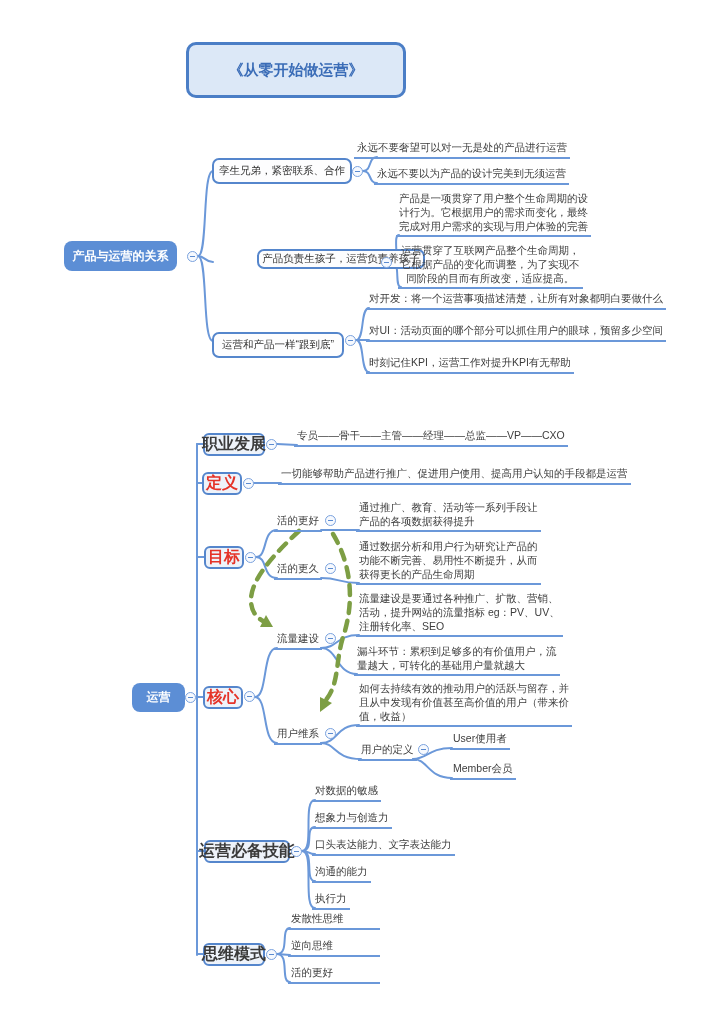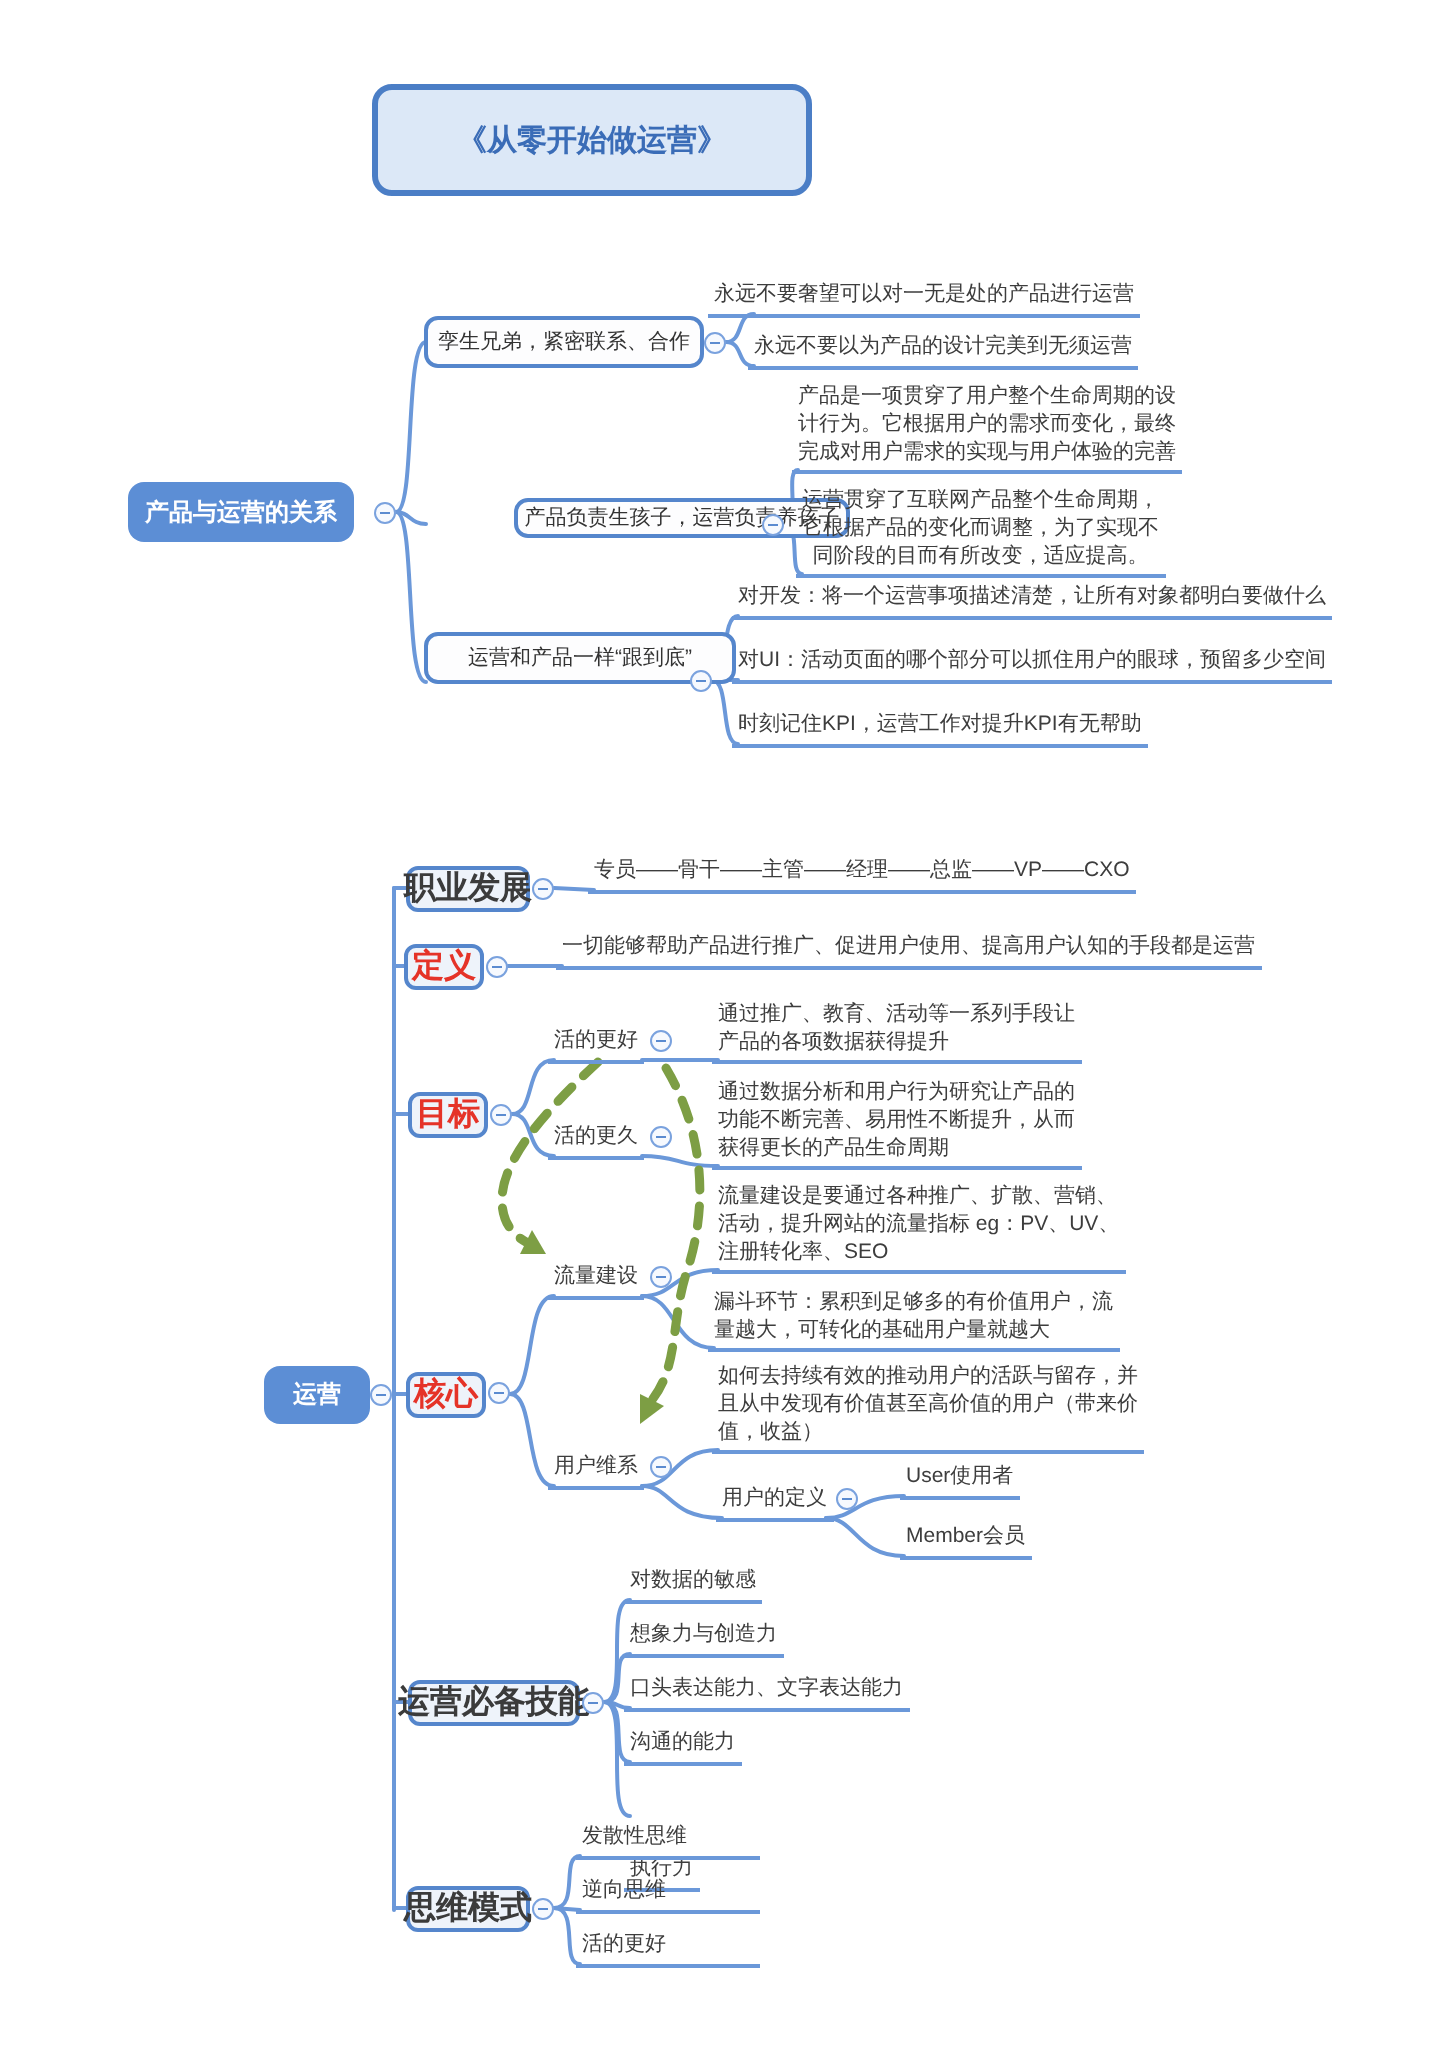--- a/index.html
+++ b/index.html
@@ -100,21 +100,21 @@
       <polygon points="320,712 320,697 332,703" fill="#7d9e44"></polygon>
     </g>
   </svg>
 
   <div class="title">《从零开始做运营》</div>
 
   <div class="rootbox" style="left:64px;top:241px;width:113px;height:30px;">产品与运营的关系</div>
 
   <div class="nbox" style="left:212px;top:158px;width:140px;height:26px;">孪生兄弟，紧密联系、合作</div>
   <div class="nbox" style="left:212px;top:249px;width:168px;height:20px;margin-left:45px;">产品负责生孩子，运营负责养孩子</div>
-  <div class="nbox" style="left:212px;top:316px;width:156px;height:26px;">运营和产品一样“跟到底”</div>
+  <div class="nbox" style="left:212px;top:332px;width:132px;height:26px;">运营和产品一样“跟到底”</div>
 
   <div class="leaf" style="left:354px;top:140px;">永远不要奢望可以对一无是处的产品进行运营</div>
   <div class="leaf" style="left:374px;top:166px;">永远不要以为产品的设计完美到无须运营</div>
   <div class="para center" style="left:396px;top:191px;">产品是一项贯穿了用户整个生命周期的设
 计行为。它根据用户的需求而变化，最终
 完成对用户需求的实现与用户体验的完善</div>
   <div class="para center" style="left:398px;top:243px;">运营贯穿了互联网产品整个生命周期，
 它根据产品的变化而调整，为了实现不
 同阶段的目而有所改变，适应提高。</div>
   <div class="leaf" style="left:366px;top:291px;text-align:center;">对开发：将一个运营事项描述清楚，让所有对象都明白要做什么</div>
@@ -153,21 +153,21 @@
 且从中发现有价值甚至高价值的用户（带来价
 值，收益）</div>
   <div class="leaf" style="left:358px;top:742px;">用户的定义</div>
   <div class="leaf" style="left:450px;top:731px;">User使用者</div>
   <div class="leaf" style="left:450px;top:761px;">Member会员</div>
 
   <div class="leaf" style="left:312px;top:783px;">对数据的敏感</div>
   <div class="leaf" style="left:312px;top:810px;">想象力与创造力</div>
   <div class="leaf" style="left:312px;top:837px;">口头表达能力、文字表达能力</div>
   <div class="leaf" style="left:312px;top:864px;">沟通的能力</div>
-  <div class="leaf" style="left:312px;top:891px;margin-top:36px;">执行力</div>
+  <div class="leaf" style="left:312px;top:891px;">执行力</div>
 
   <div class="leaf minw" style="left:288px;top:911px;">发散性思维</div>
   <div class="leaf minw" style="left:288px;top:938px;">逆向思维</div>
   <div class="leaf minw" style="left:288px;top:965px;">活的更好</div>
 
   <span class="cc" style="left:187px;top:251px;"></span>
   <span class="cc" style="left:352px;top:166px;"></span>
   <span class="cc" style="left:381px;top:257px;"></span>
   <span class="cc" style="left:345px;top:335px;"></span>
   <span class="cc" style="left:185px;top:692px;"></span>

